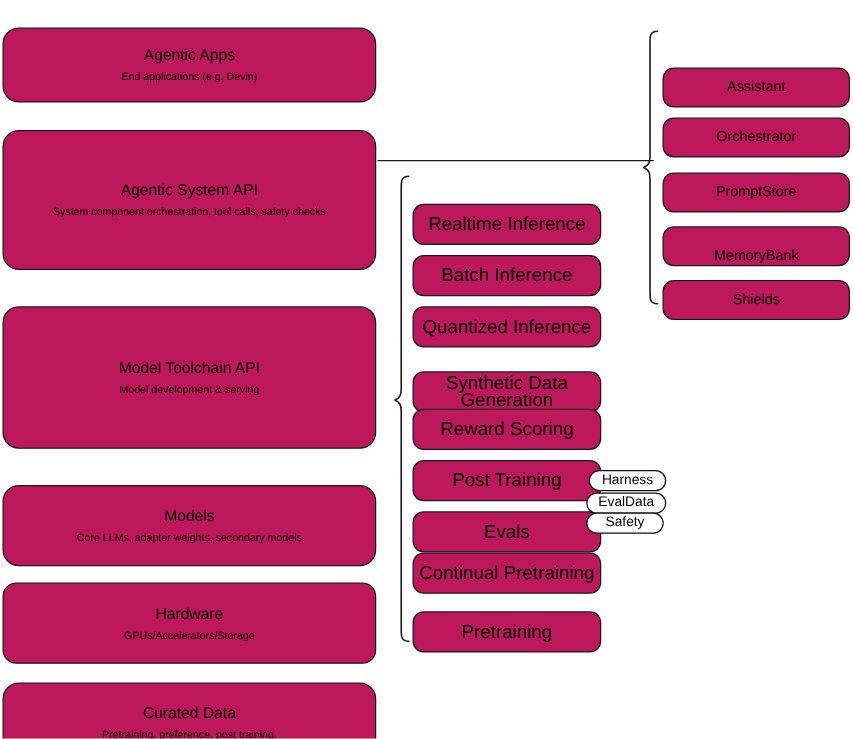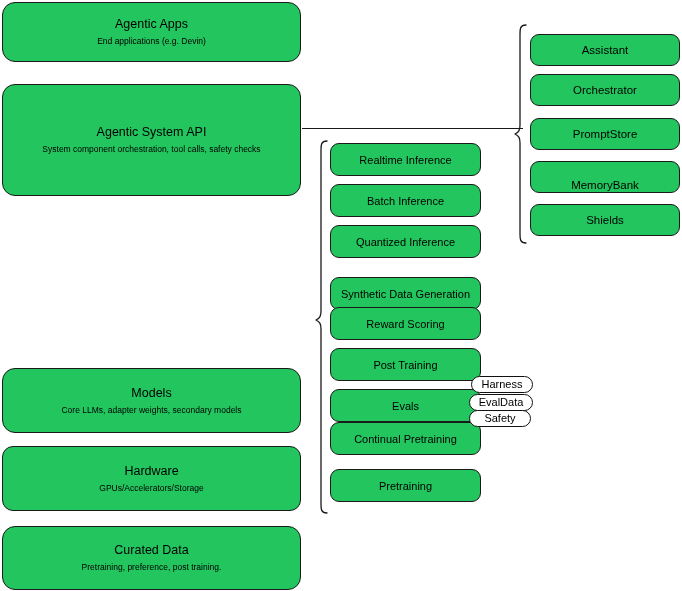--- a/index.html
+++ b/index.html
@@ -17,27 +17,28 @@
     height: 591px;
     overflow: hidden;
     background: #ffffff;
   }
 
   
   .box {
     position: absolute;
     box-sizing: border-box;
     border: 1.4px solid #1a1a1a;
-    background: #22c55e;
+    background: #be185d;
     border-radius: 13px;
     display: flex;
     flex-direction: column;
     align-items: center;
     justify-content: center;
     text-align: center;
+    margin-top: 20px;
   }
 
   
   .layer-box {
     left: 2px;
     width: 299px;
   }
   .layer-title {
     font-size: 12.5px;
     line-height: 15px;
@@ -52,21 +53,21 @@
 
   
   .mid-box {
     left: 330px;
     width: 151px;
     height: 33px;
     border-radius: 9px;
     border-width: 1.3px;
   }
   .mid-box .lbl {
-    font-size: 11px;
+    font-size: 15px;
     line-height: 14px;
   }
 
   
   .right-box {
     left: 530px;
     width: 150px;
     height: 32px;
     border-radius: 9px;
     border-width: 1.3px;
@@ -118,20 +119,24 @@
   <div class="box layer-box" style="top:2px; height:60px;">
     <div class="layer-title">Agentic Apps</div>
     <div class="layer-sub">End applications (e.g. Devin)</div>
   </div>
 
   <div class="box layer-box" style="top:84px; height:112px;">
     <div class="layer-title">Agentic System API</div>
     <div class="layer-sub">System component orchestration, tool calls, safety checks</div>
   </div>
 
+  <div class="box layer-box" style="top:225px; height:114px;">
+    <div class="layer-title">Model Toolchain API</div>
+    <div class="layer-sub">Model development &amp; serving</div>
+  </div>
 
   <div class="box layer-box" style="top:368px; height:65px;">
     <div class="layer-title">Models</div>
     <div class="layer-sub">Core LLMs, adapter weights, secondary models</div>
   </div>
 
   <div class="box layer-box" style="top:446px; height:65px;border-radius:11px;">
     <div class="layer-title">Hardware</div>
     <div class="layer-sub">GPUs/Accelerators/Storage</div>
   </div>

